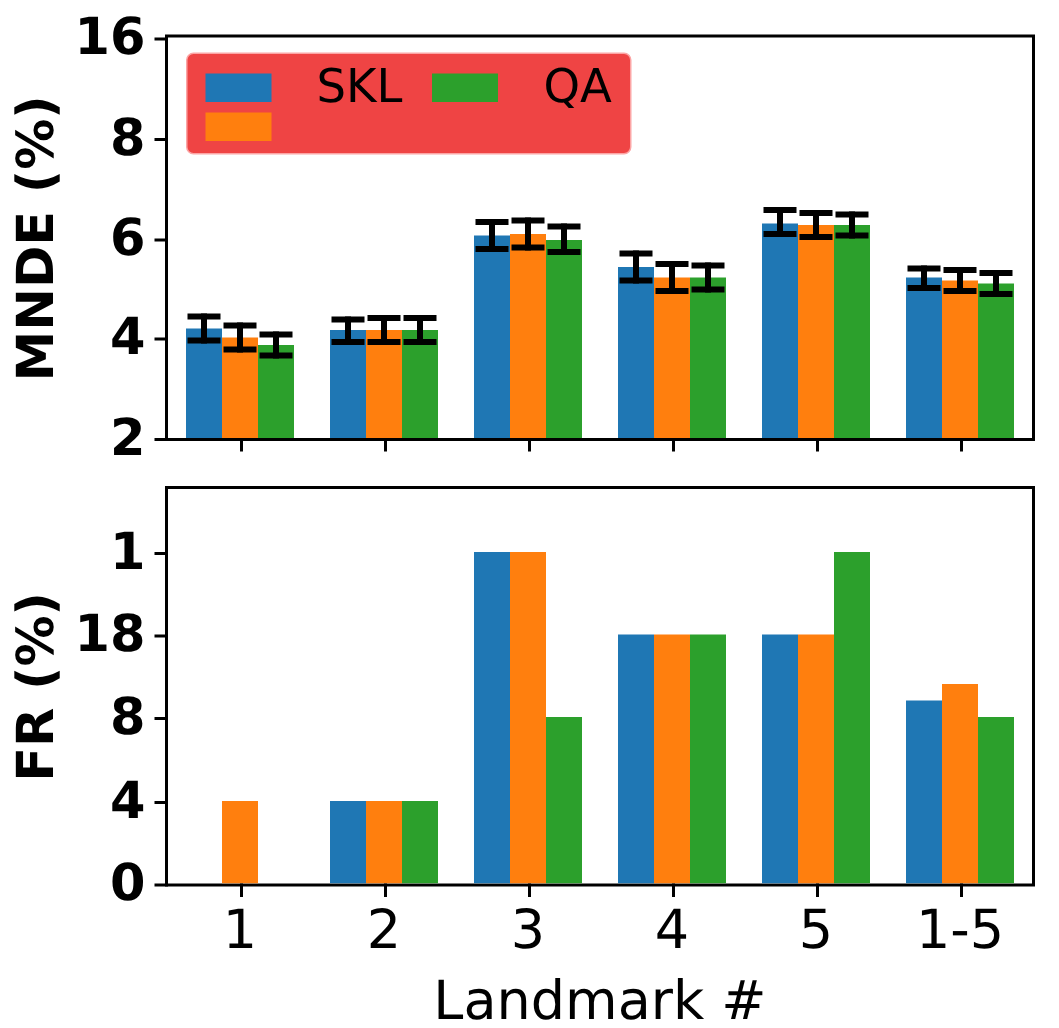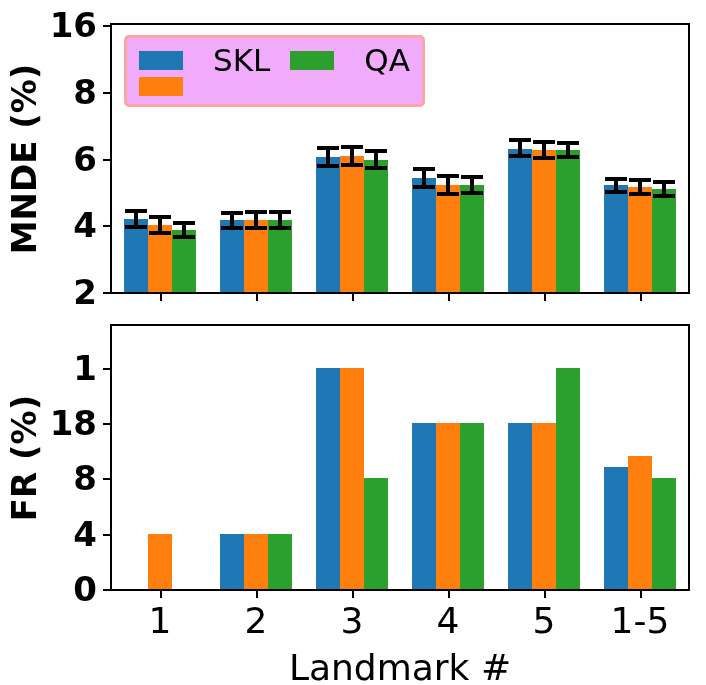--- a/index.html
+++ b/index.html
@@ -121,22 +121,22 @@
     border-top: 4px solid #000000;
     transform: translateX(-11px);
   }
   .errbar .cap.top { top: 0; }
   .errbar .cap.bottom { bottom: 0; }
 
   
   .legend {
     position: absolute;
     box-sizing: border-box;
-    background: #f0abfc;
-    border: 3px solid #fca5a5;
+    background: #ef4444;
+    border: 1px solid #fca5a5;
     border-radius: 5px;
     padding: 7px 12px 8px 12px;
     display: grid;
     grid-template-columns: auto auto auto auto;
     grid-auto-rows: auto;
     grid-auto-flow: column;
     column-gap: 20px;
     row-gap: 1px;
     align-items: center;
   }

